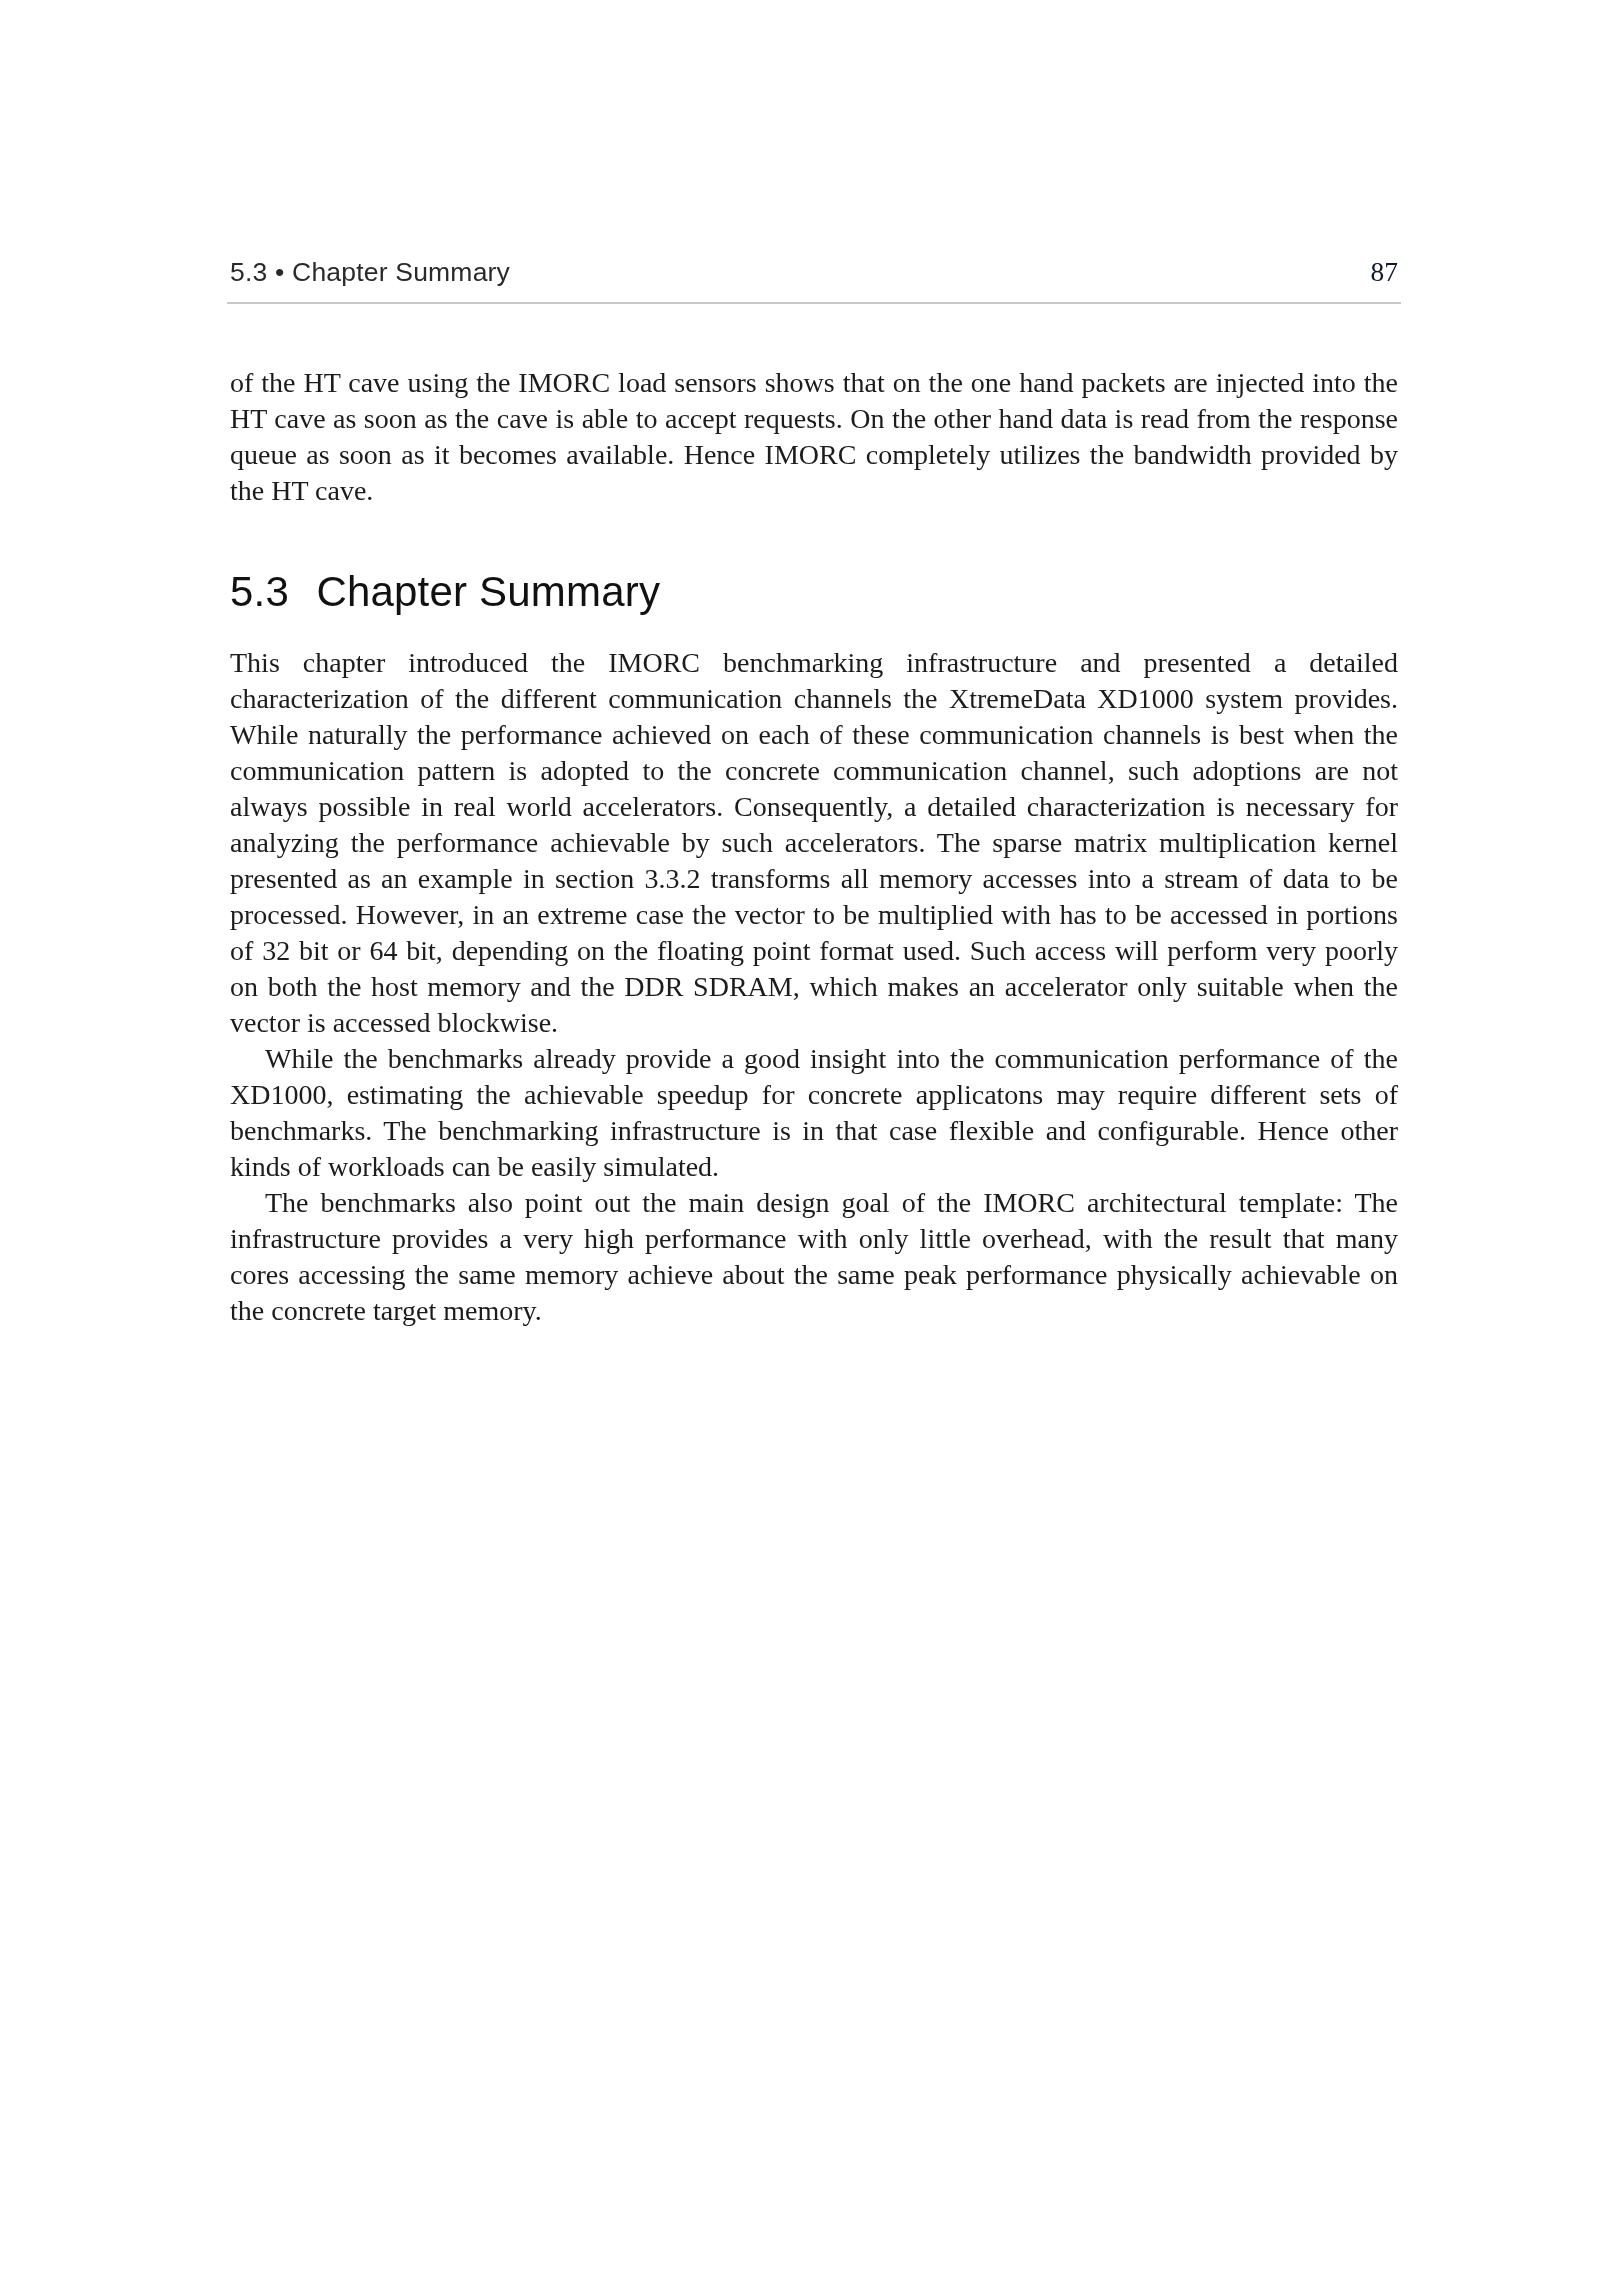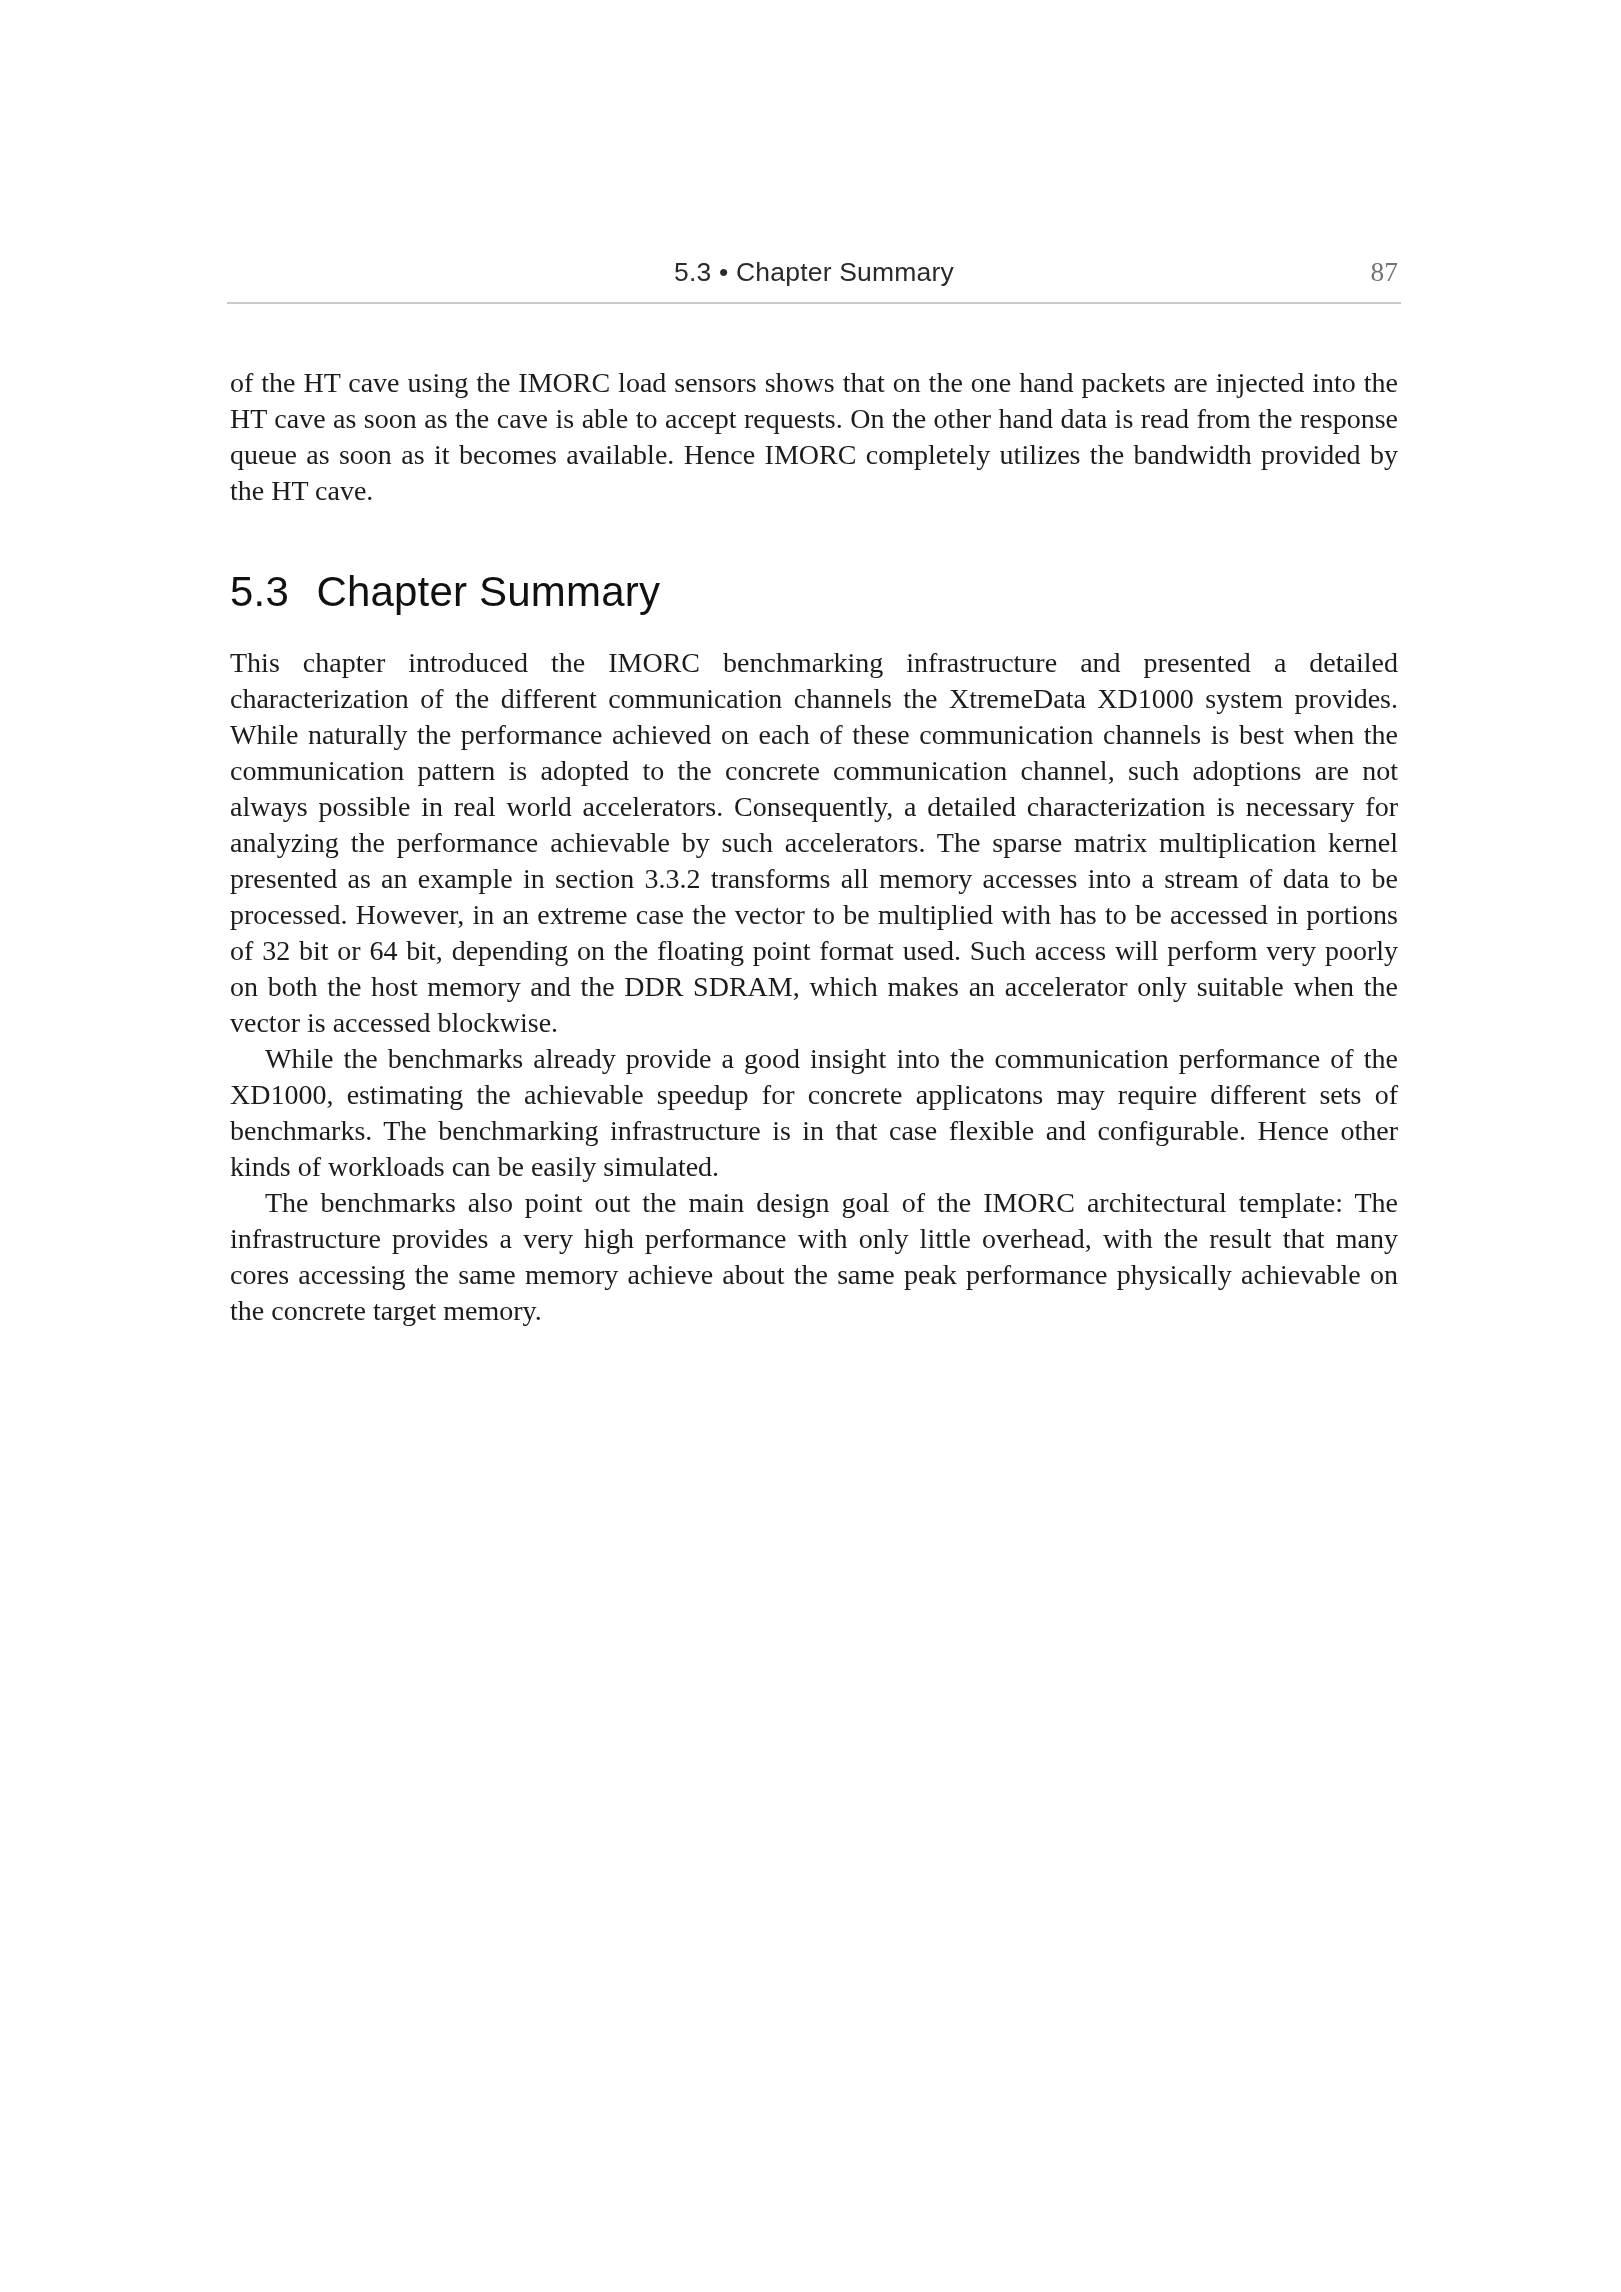--- a/index.html
+++ b/index.html
@@ -25,30 +25,29 @@
     width: 1168px;
     height: 35px;
     font-family: "Liberation Sans", sans-serif;
     font-size: 26.5px;
     color: #2a2a2a;
   }
   .running-head .rh-title {
     position: absolute;
     left: 0;
     right: 0;
-    text-align: center;
     letter-spacing: 0.2px;
   }
   .running-head .rh-pagenum {
     position: absolute;
     right: 0;
     top: 0;
     font-family: "Liberation Serif", serif;
     font-size: 27.4px;
-    color: #737373;
+    color: #0f172a;
   }
   .head-rule {
     position: absolute;
     top: 302px;
     left: 227px;
     width: 1174px;
     height: 0;
     border: none;
     border-top: 2px solid #c9c9c9;
   }

